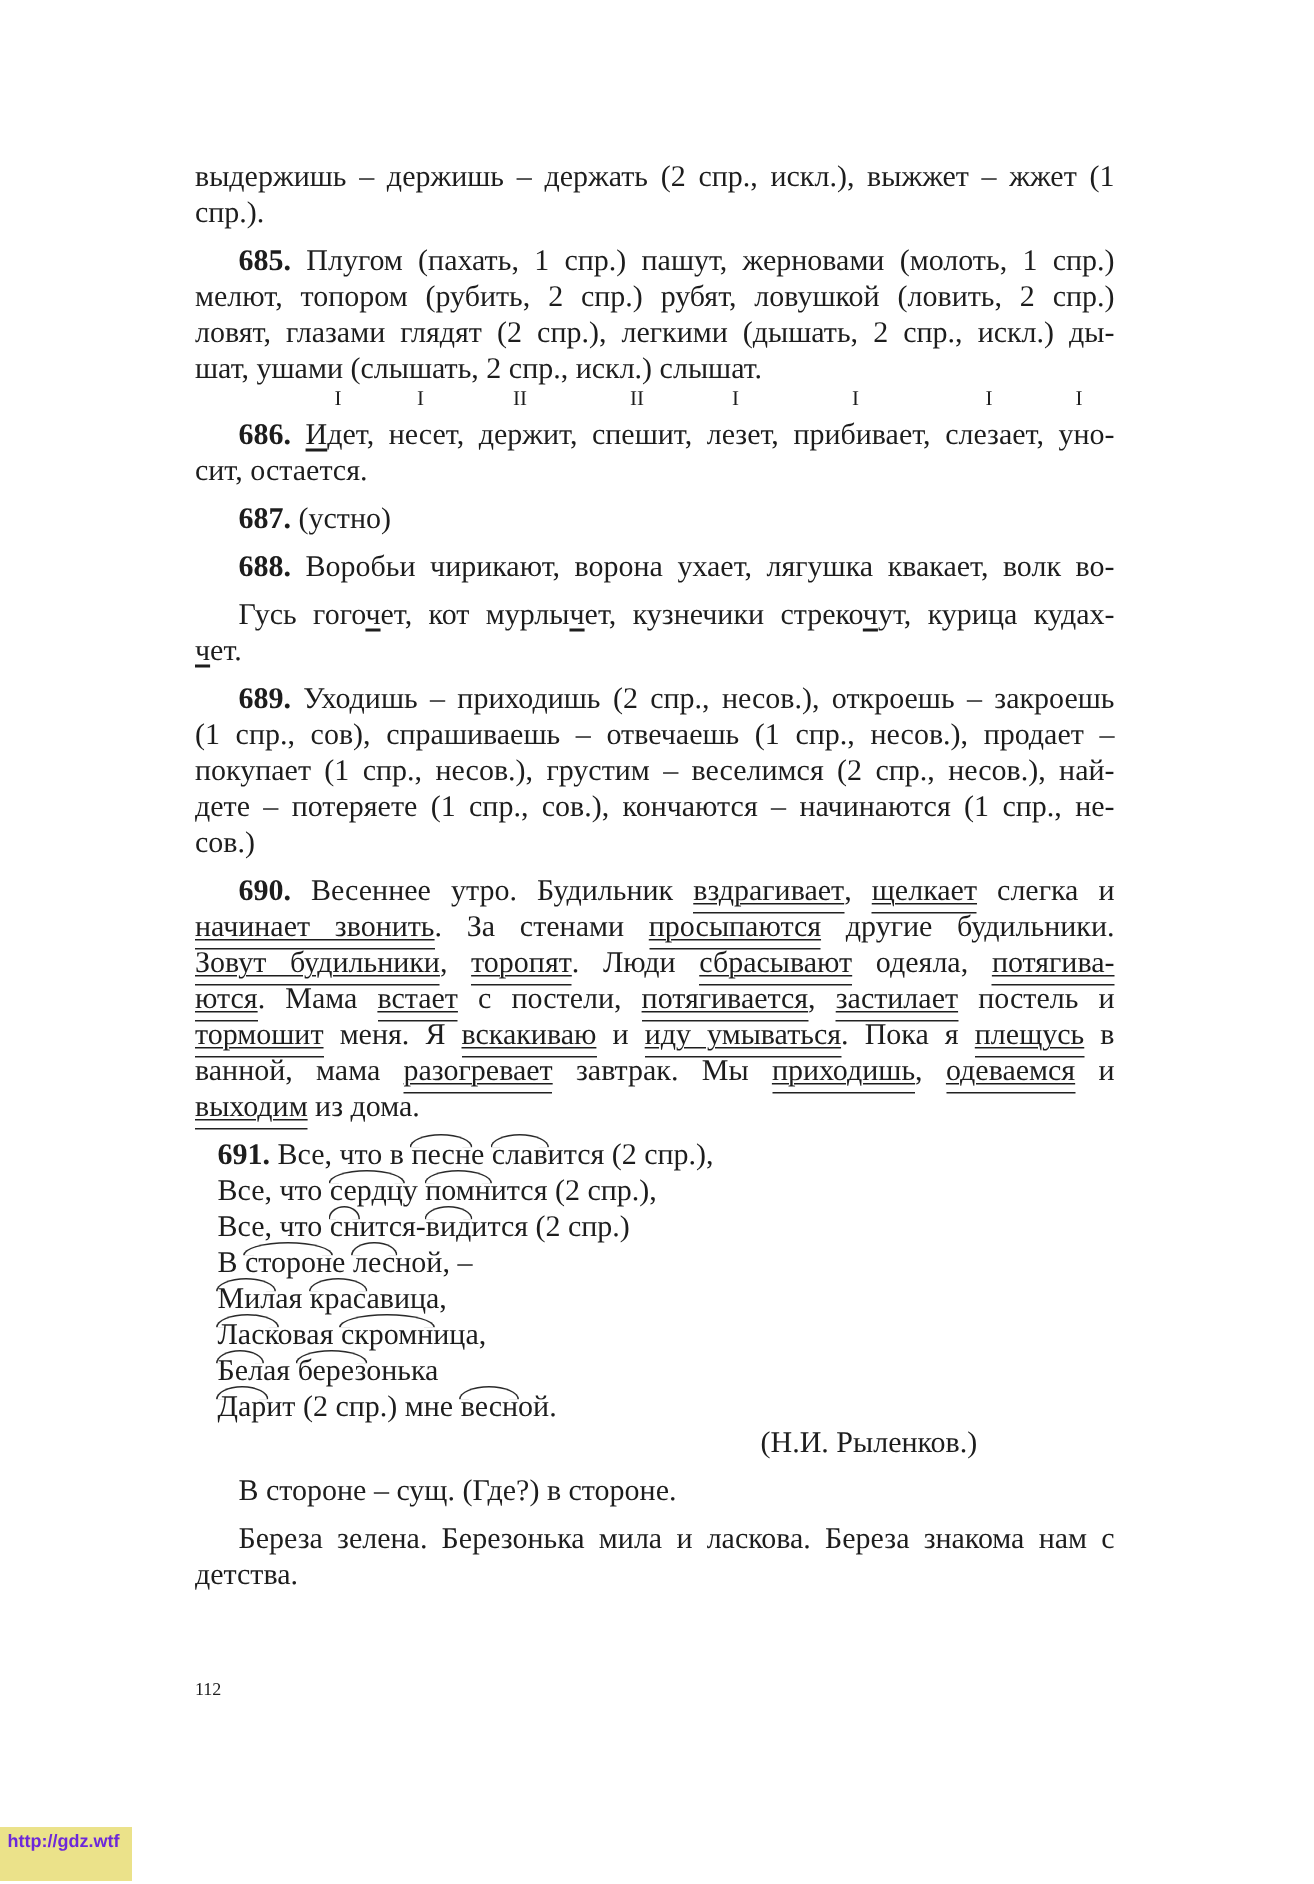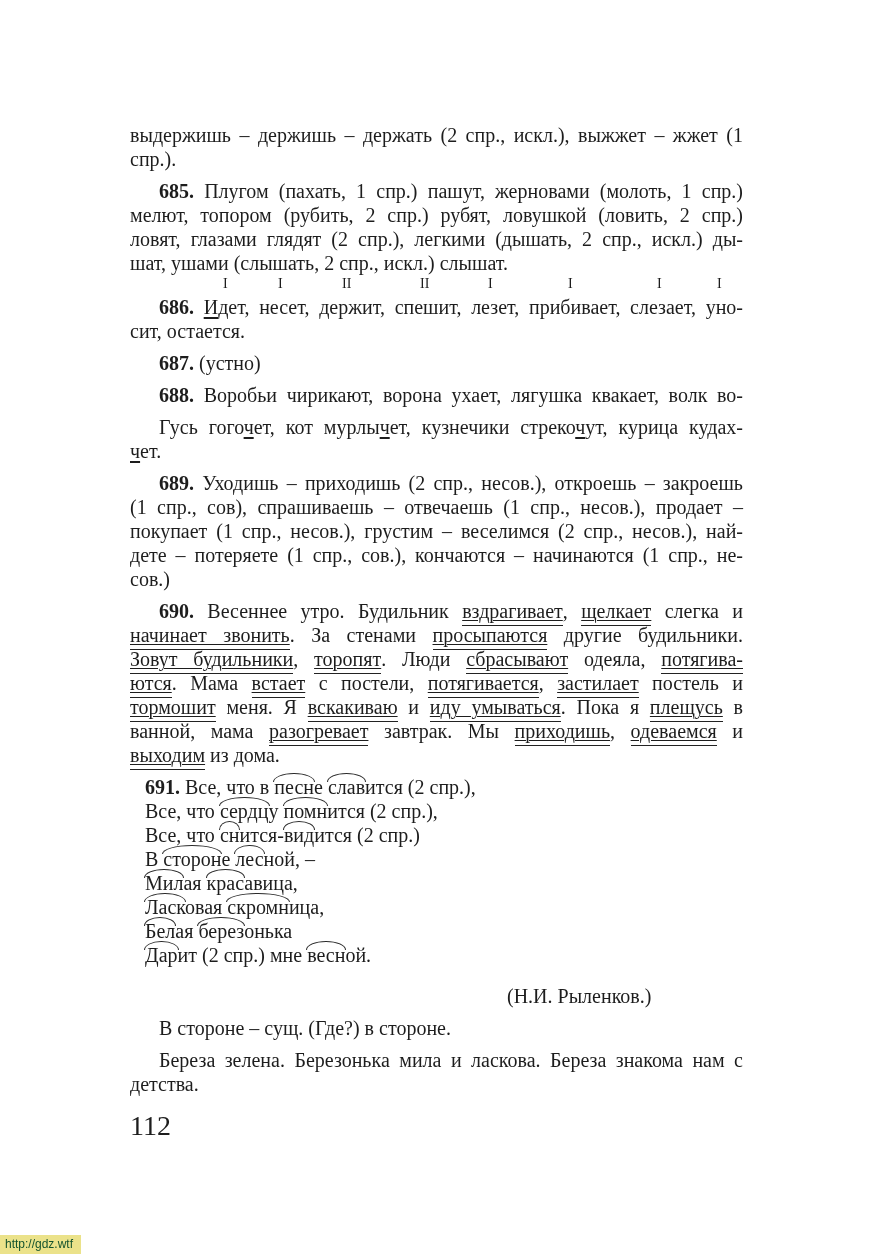--- a/index.html
+++ b/index.html
@@ -12,21 +12,21 @@
     overflow:hidden;
   }
   .page-content {
     position:absolute;
     left:130px; top:106px;
     width:613px;
     font-size:20px;
     line-height:24px;
   }
   .para { margin:8px 0 0 0; }
-  .para.first { margin-top:17px; }
+  .para.first { margin-top:0; }
   .para.tight { margin-top:4px; }
   .line { text-align:justify; text-align-last:justify; }
   .line.left { text-align-last:left; }
   .line.indent { text-indent:29px; }
   .poem .line { text-align-last:left; padding-left:15px; }
   .author-line { padding-left:377px; }
 
   
   .b { font-weight:bold; }
   .u1 {
@@ -50,29 +50,30 @@
     border:1.5px solid #2a2a2a; border-bottom:none;
     border-radius:50% 50% 0 0 / 100% 100% 0 0;
   }
 
   
   .marks { position:relative; height:14px; margin-top:2px; font-size:14px; line-height:14px; }
   .marks .mark { position:absolute; top:0; }
 
   .page-num {
     position:absolute; left:130px; top:1114px;
-    font-size:28px; line-height:24px;
+    font-size:12px; line-height:24px;
   }
   .watermark {
     position:absolute; left:0px; bottom:2px;
     background:#ebe28a;
-    color:#14532d;
+    color:#6d28d9;
     font-family:"Liberation Sans", sans-serif;
     font-size:12px; line-height:14px;
-    padding:2px 8px 3px 5px;
+    padding:2px 8px 20px 5px;
+    font-weight:bold;
   }
 </style>
 </head>
 <body>
 
 <div class="page-content">
 
   <div class="para first">
     <div class="line"><span>выдержишь – держишь – держать (2 спр., искл.), выжжет – жжет (1</span></div>
     <div class="line left"><span>спр.).</span></div>

